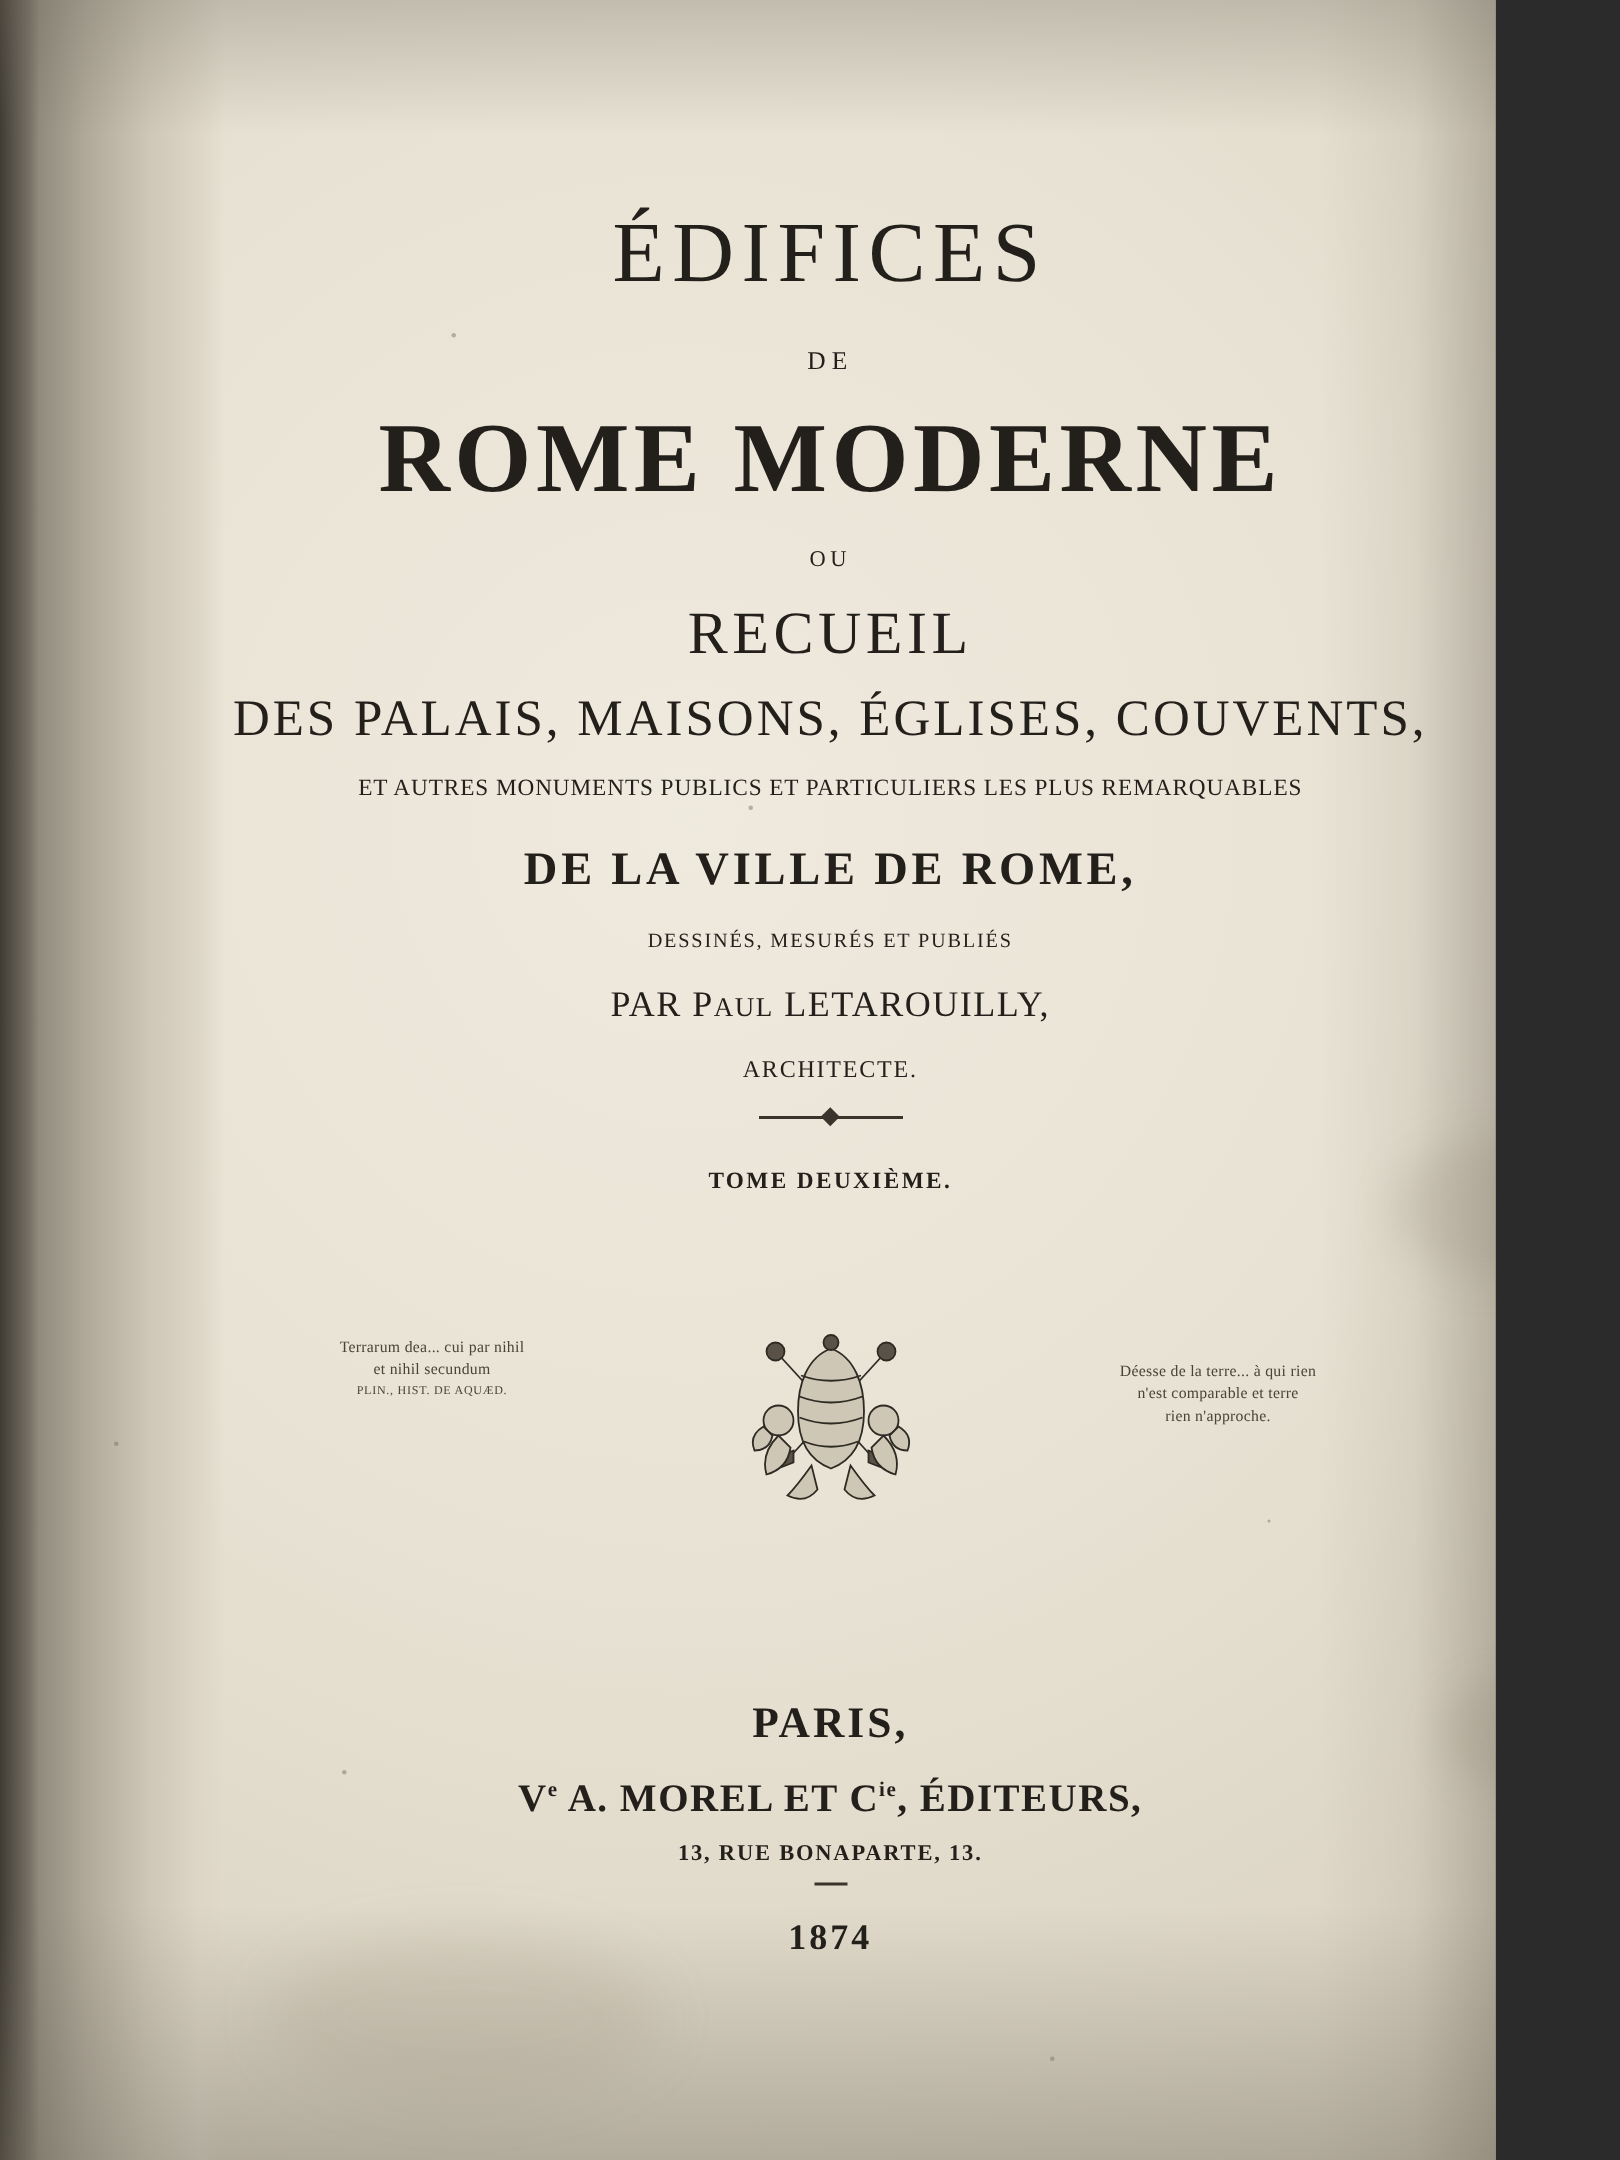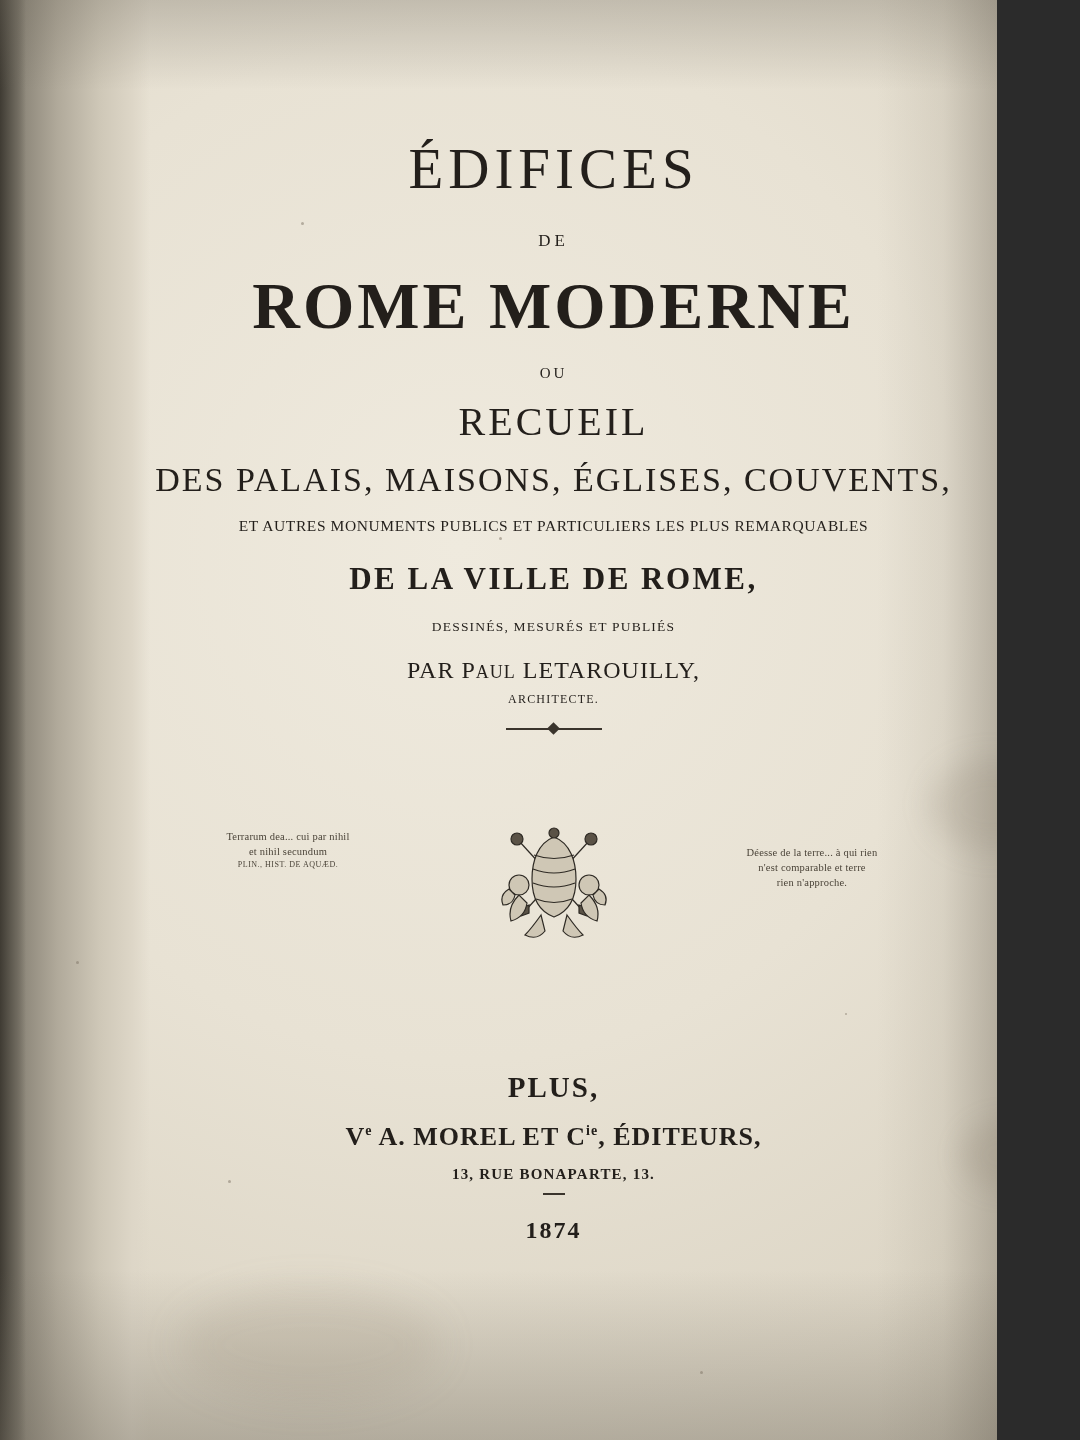--- a/index.html
+++ b/index.html
@@ -131,22 +131,22 @@
     font-size: 13.5px;
     letter-spacing: 1.2px;
   }
   .t-par {
     margin-top: 22px;
     font-size: 24px;
     letter-spacing: 1px;
   }
   .t-par .sc { font-size: 18px; }
   .t-architecte {
-    margin-top: 8px;
-    font-size: 12px;
+    margin-top: 21px;
+    font-size: 16px;
     letter-spacing: 1.2px;
   }
   .rule-orn {
     margin: 16px auto 0;
     width: 96px;
     height: 12px;
     position: relative;
   }
   .rule-orn .bar {
     position: absolute;
@@ -264,20 +264,21 @@
     <div class="t-par">
       <span>PAR </span><span>P</span><span class="sc">AUL</span><span> LETAROUILLY,</span>
     </div>
     <div class="t-architecte">ARCHITECTE.</div>
 
     <div class="rule-orn">
       <div class="bar"></div>
       <div class="dia"></div>
     </div>
 
+    <div class="t-tome">TOME DEUXIÈME.</div>
 
     <div class="emblem-row">
       <div class="motto motto-left">
         <div>Terrarum dea... cui par nihil</div>
         <div>et nihil secundum</div>
         <div class="src">PLIN., HIST. DE AQUÆD.</div>
       </div>
 
       <div class="emblem">
         <svg viewBox="0 0 150 130" width="150" height="130" aria-hidden="true">
@@ -310,21 +311,21 @@
         </svg>
       </div>
 
       <div class="motto motto-right">
         <div>Déesse de la terre... à qui rien</div>
         <div>n'est comparable et terre</div>
         <div>rien n'approche.</div>
       </div>
     </div>
 
-    <div class="t-paris">PLUS,</div>
+    <div class="t-paris">PARIS,</div>
 
     <div class="t-morel">
       <span>V</span><sup>e</sup><span> A. MOREL ET C</span><sup>ie</sup><span>, ÉDITEURS,</span>
     </div>
 
     <div class="t-rue">13, RUE BONAPARTE, 13.</div>
     <div class="small-dash"></div>
     <div class="t-year">1874</div>
   </div>
 </div>

